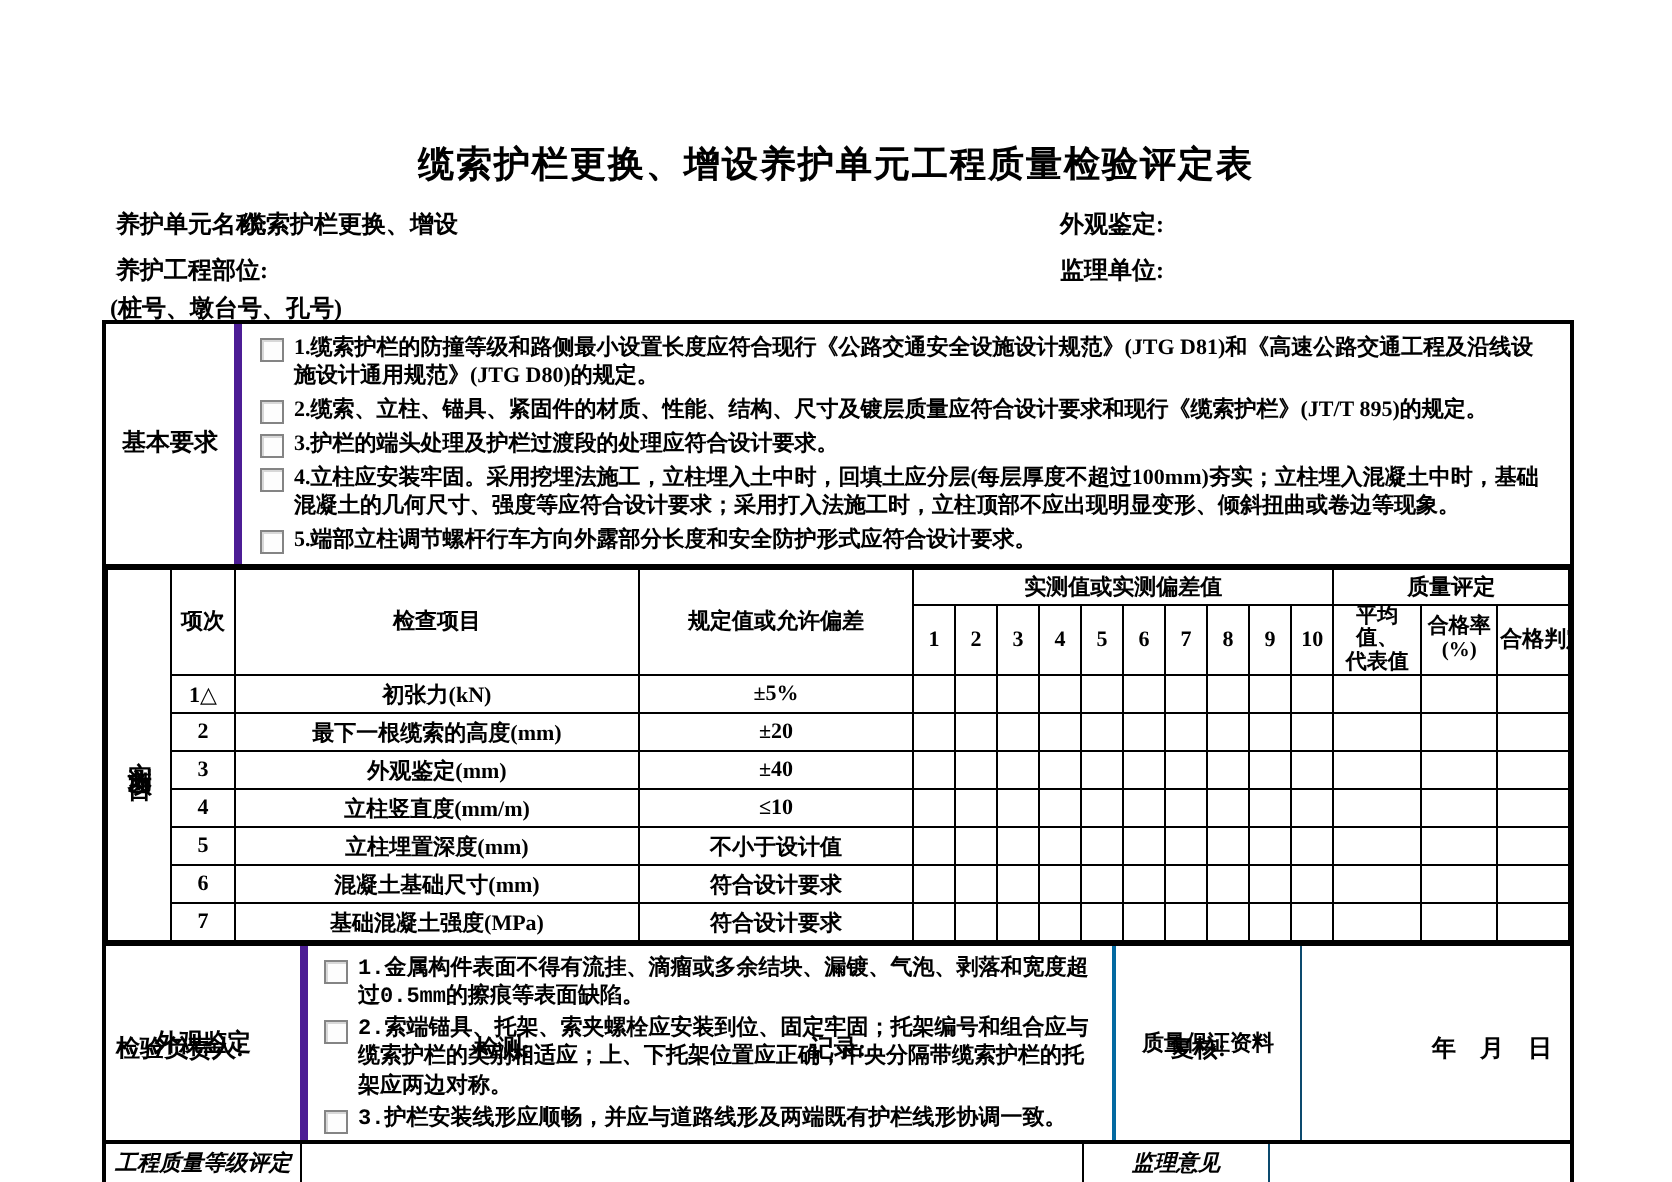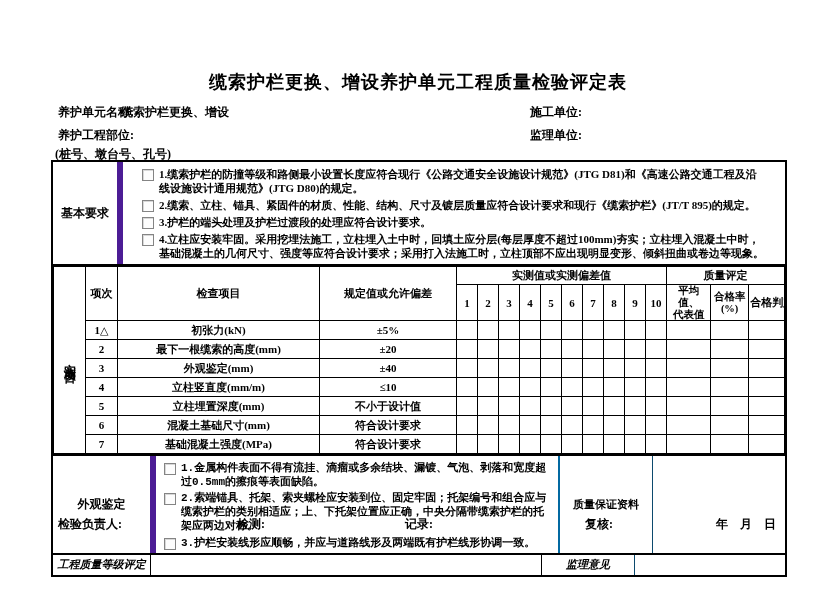--- a/index.html
+++ b/index.html
@@ -7,24 +7,24 @@
     position:relative;width:836px;height:591px;background:#ffffff;
     font-family:"Liberation Serif","DejaVu Serif",serif;color:#000;
     font-weight:bold;overflow:hidden;
   }
   .title{position:absolute;top:70px;left:0;width:100%;text-align:center;
     font-size:18px;letter-spacing:1px;}
   .info-label{position:absolute;font-size:12px;white-space:nowrap;}
   .tbl{position:absolute;left:51px;top:160px;width:732px;border:2px solid #000;background:#fff;}
   .sec{display:flex;align-items:stretch;}
   .sec-basic{border-bottom:2px solid #000;min-height:101px;}
-  .sec-label{width:64px;border-right:6px solid #4c1d95;display:flex;align-items:center;
+  .sec-label{width:64px;border-right:4px solid #4c1d95;display:flex;align-items:center;
     justify-content:center;font-size:12px;text-align:right;flex:none;}
   .sec-content{flex:1;padding:2px 4px 1px 3px;}
-  .req-item{display:flex;gap:5px;margin:3px 16px;font-size:11px;line-height:1.28;}
+  .req-item{display:flex;gap:5px;margin:3px 6px;font-size:11px;line-height:1.28;}
   .checkbox{width:10px;height:10px;border:1px solid #848484;background:#fdfdfd;
     box-shadow:inset 1px 1px 0 #d8d8d8;flex:none;margin-top:2px;}
   table.measure{width:100%;border-collapse:collapse;table-layout:fixed;font-size:11px;}
   table.measure td{border:1px solid #000;text-align:center;padding:0 1px;height:18px;
     overflow:hidden;white-space:nowrap;}
   table.measure td.h2{white-space:pre-line;font-size:10.5px;line-height:1.1;}
   td.vert{writing-mode:vertical-rl;text-orientation:upright;letter-spacing:3px;font-size:12px;}
   td.tL{border-left:2px solid #000;margin-top:28px;}
   tr.hdr1 td{height:17px;}
   tr.hdr2 td{height:23px;}
@@ -43,21 +43,21 @@
 </style>
 </head>
 <body>
 
 <div class="page">
 
   <div class="title">缆索护栏更换、增设养护单元工程质量检验评定表</div>
 
   <span class="info-label" style="left:58px;top:104px;">养护单元名称:</span>
   <span class="info-label" style="left:121px;top:104px;">缆索护栏更换、增设</span>
-  <span class="info-label" style="left:530px;top:104px;">施工单位:</span>
+  <span class="info-label" style="left:530px;top:104px;">外观鉴定:</span>
   <span class="info-label" style="left:58px;top:127px;">养护工程部位:</span>
   <span class="info-label" style="left:530px;top:127px;">监理单位:</span>
   <span class="info-label" style="left:55px;top:146px;">(桩号、墩台号、孔号)</span>
 
   <div class="tbl">
 
     <div class="sec sec-basic">
       <div class="sec-label">基本要求</div>
       <div class="sec-content">
         <div class="req-item">
@@ -68,20 +68,24 @@
           <span class="checkbox"></span>
           <span>2.缆索、立柱、锚具、紧固件的材质、性能、结构、尺寸及镀层质量应符合设计要求和现行《缆索护栏》(JT/T 895)的规定。</span>
         </div>
         <div class="req-item">
           <span class="checkbox"></span>
           <span>3.护栏的端头处理及护栏过渡段的处理应符合设计要求。</span>
         </div>
         <div class="req-item">
           <span class="checkbox"></span>
           <span>4.立柱应安装牢固。采用挖埋法施工，立柱埋入土中时，回填土应分层(每层厚度不超过100mm)夯实；立柱埋入混凝土中时，基础混凝土的几何尺寸、强度等应符合设计要求；采用打入法施工时，立柱顶部不应出现明显变形、倾斜扭曲或卷边等现象。</span>
+        </div>
+        <div class="req-item">
+          <span class="checkbox"></span>
+          <span>5.端部立柱调节螺杆行车方向外露部分长度和安全防护形式应符合设计要求。</span>
         </div>
       </div>
     </div>
 
     <table class="measure">
       <colgroup>
         <col style="width:32px">
           <col style="width:32px">
           <col style="width:202px">
           <col style="width:137px">

